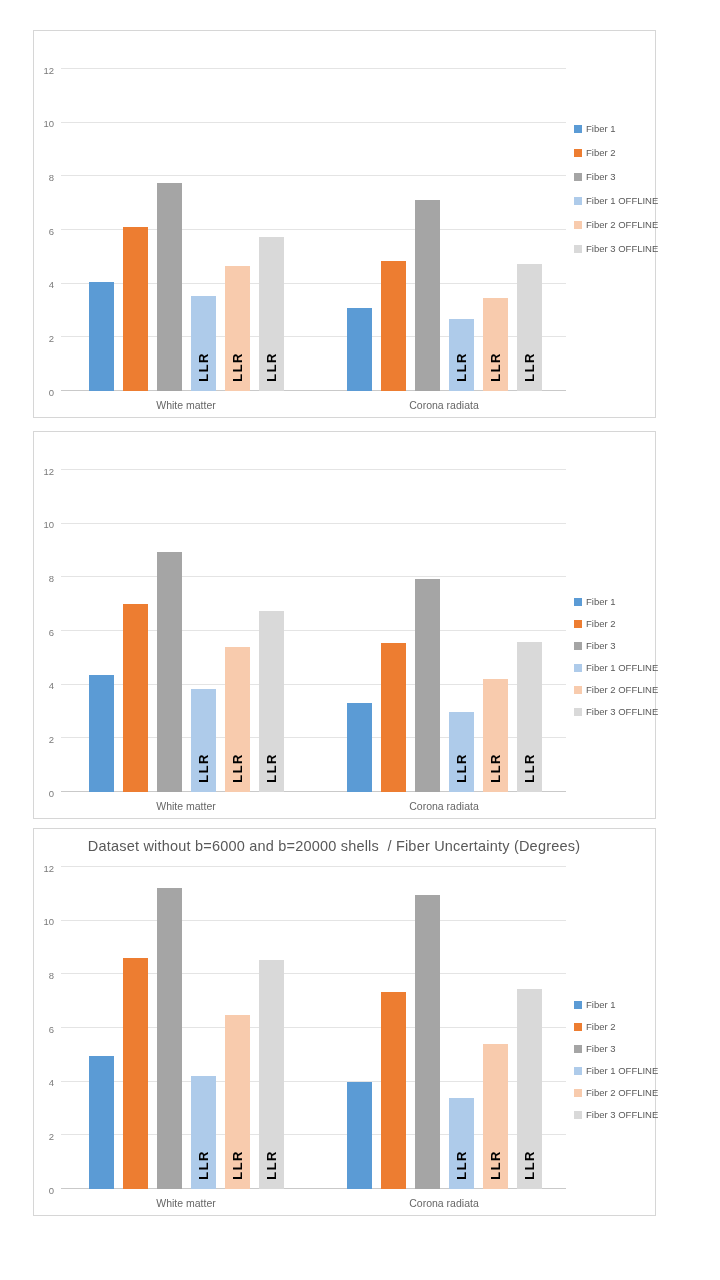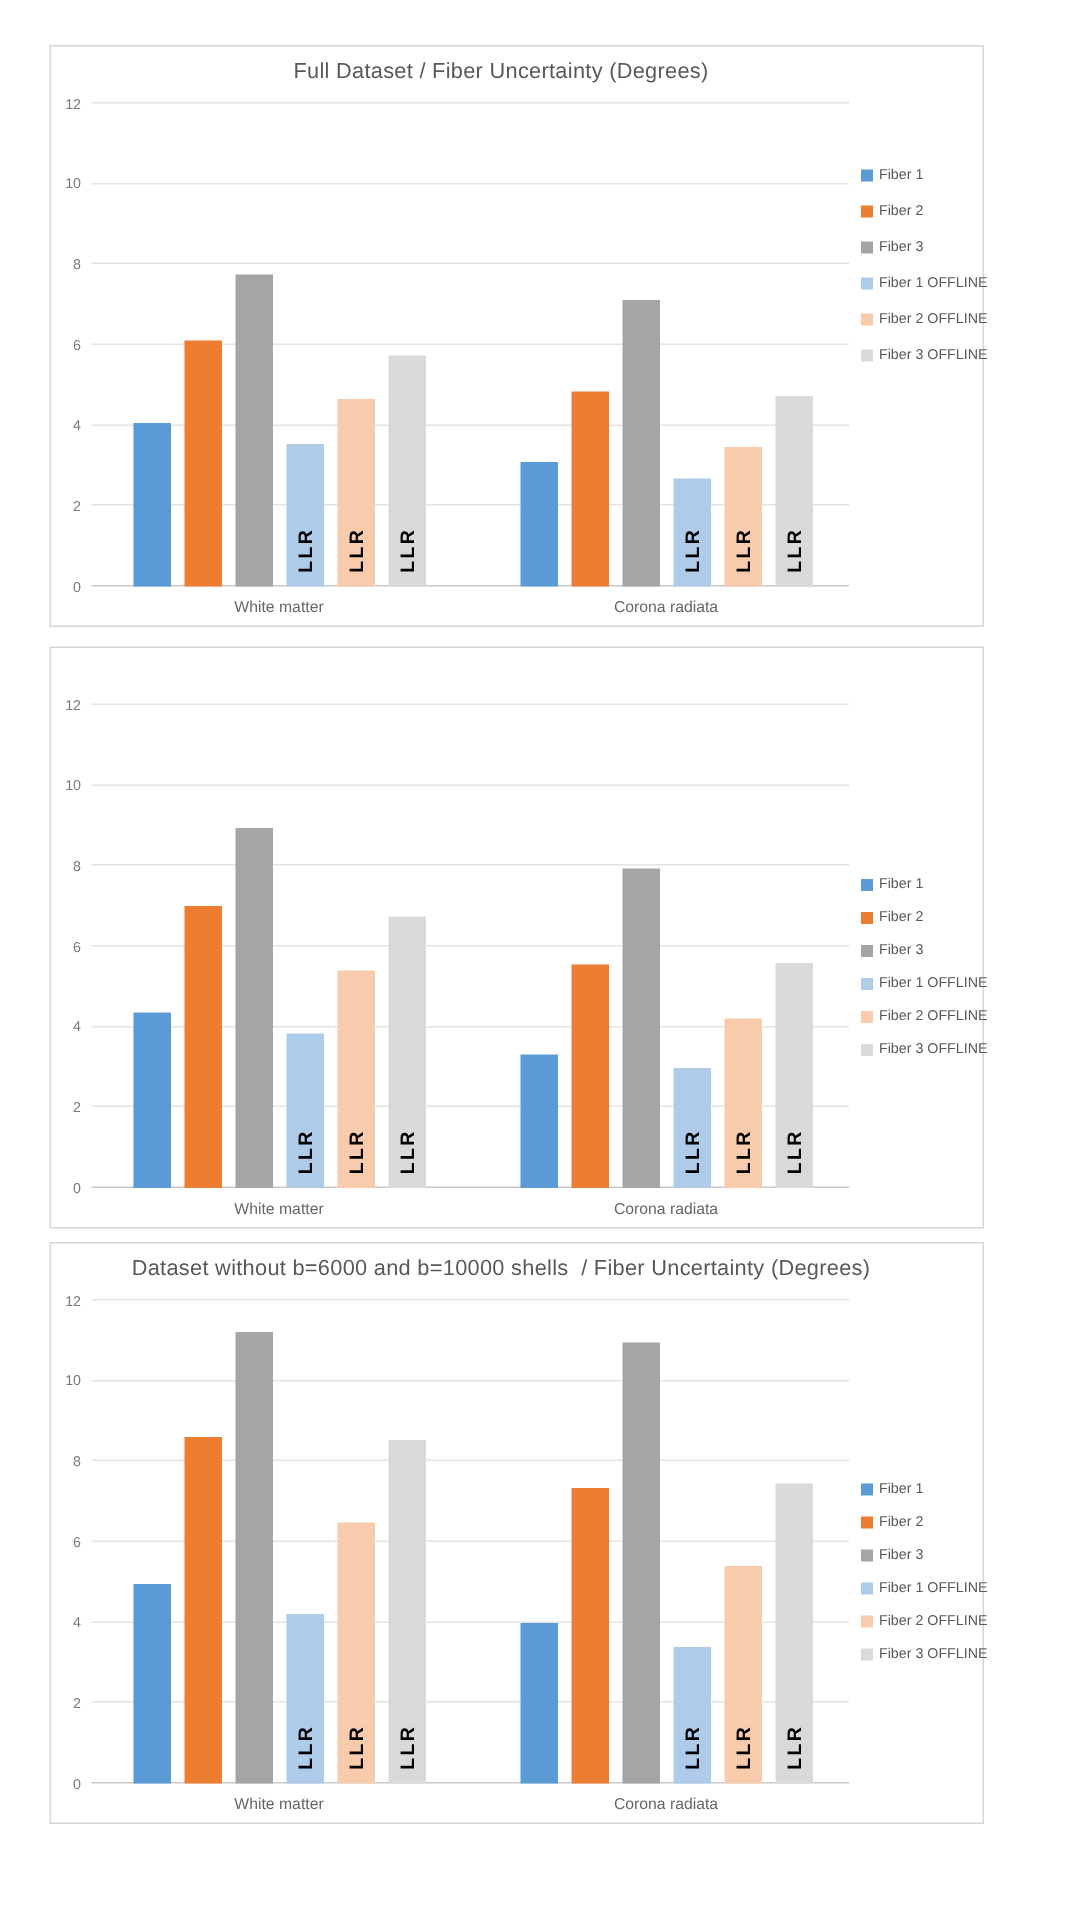--- a/index.html
+++ b/index.html
@@ -94,20 +94,21 @@
     transform: translateX(-50%);
     font-size: 10.5px;
     color: #666666;
     white-space: nowrap;
   }
   .legend {
     position: absolute;
     left: 540px;
     display: flex;
     flex-direction: column;
+    margin-top: 12px;
   }
   .idx-0 .legend { top: 80px;  gap: 13px; }
   .idx-1 .legend { top: 152px; gap: 11px; }
   .idx-2 .legend { top: 158px; gap: 11px; }
   .legend-item {
     display: flex;
     align-items: center;
     gap: 4px;
   }
   .legend-swatch {
@@ -119,21 +120,20 @@
     color: #595959;
     white-space: nowrap;
   }
 </style>
 </head>
 <body>
 
 <div class="page">
 
   <section class="chart-card idx-0">
-    <h2 class="chart-title">Full Dataset / Fiber Uncertainty (Degrees)</h2>
     <div class="chart-body">
         <div class="plot">
           <div class="gridline baseline" style="bottom: 0px;"></div>
           <div class="y-tick-label" style="bottom: -0.5px; transform: translateY(50%);">0</div>
           <div class="gridline" style="bottom: 53.6667px;"></div>
           <div class="y-tick-label" style="bottom: 53.1667px; transform: translateY(50%);">2</div>
           <div class="gridline" style="bottom: 107.333px;"></div>
           <div class="y-tick-label" style="bottom: 106.833px; transform: translateY(50%);">4</div>
           <div class="gridline" style="bottom: 161px;"></div>
           <div class="y-tick-label" style="bottom: 160.5px; transform: translateY(50%);">6</div>
@@ -290,21 +290,21 @@
           </div>
           <div class="legend-item">
             <span class="legend-swatch" style="background: rgb(217, 217, 217);"></span>
             <span class="legend-label">Fiber 3 OFFLINE</span>
           </div>
         </div>
       </div>
   </section>
 
   <section class="chart-card idx-2">
-    <h2 class="chart-title">Dataset without b=6000 and b=10000 shells  / Fiber Uncertainty (Degrees)</h2>
+    <h2 class="chart-title">Dataset without b=6000 and b=20000 shells  / Fiber Uncertainty (Degrees)</h2>
     <div class="chart-body">
         <div class="plot">
           <div class="gridline baseline" style="bottom: 0px;"></div>
           <div class="y-tick-label" style="bottom: -0.5px; transform: translateY(50%);">0</div>
           <div class="gridline" style="bottom: 53.6667px;"></div>
           <div class="y-tick-label" style="bottom: 53.1667px; transform: translateY(50%);">2</div>
           <div class="gridline" style="bottom: 107.333px;"></div>
           <div class="y-tick-label" style="bottom: 106.833px; transform: translateY(50%);">4</div>
           <div class="gridline" style="bottom: 161px;"></div>
           <div class="y-tick-label" style="bottom: 160.5px; transform: translateY(50%);">6</div>

